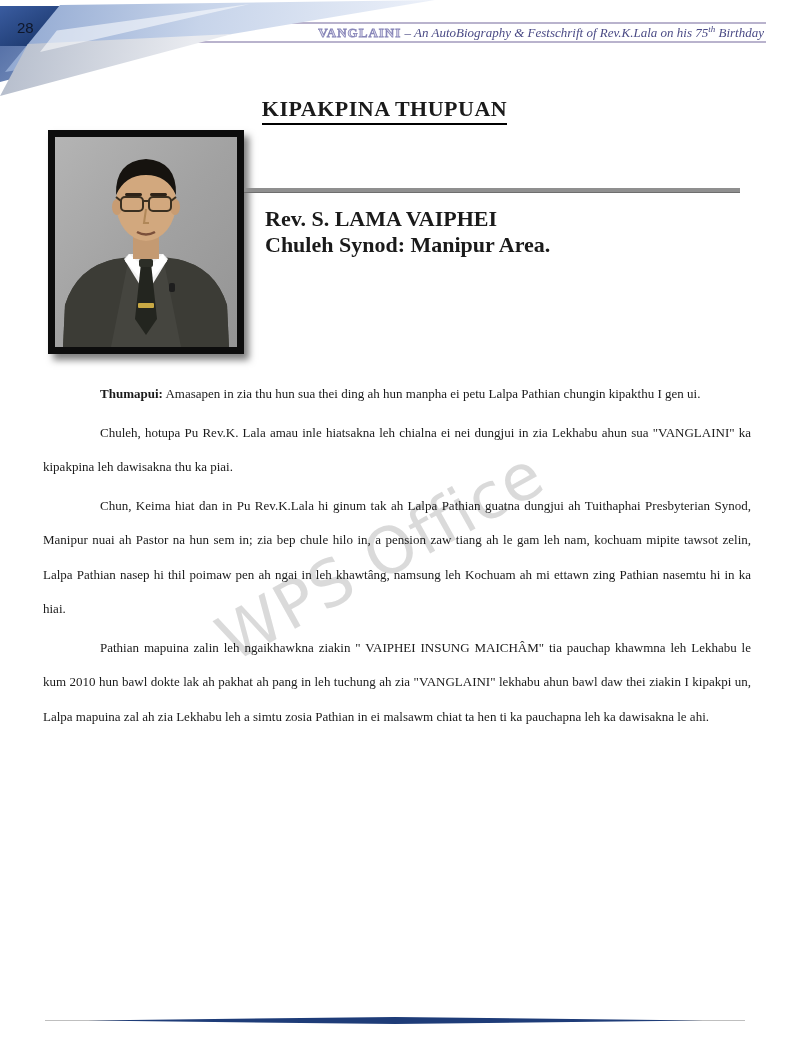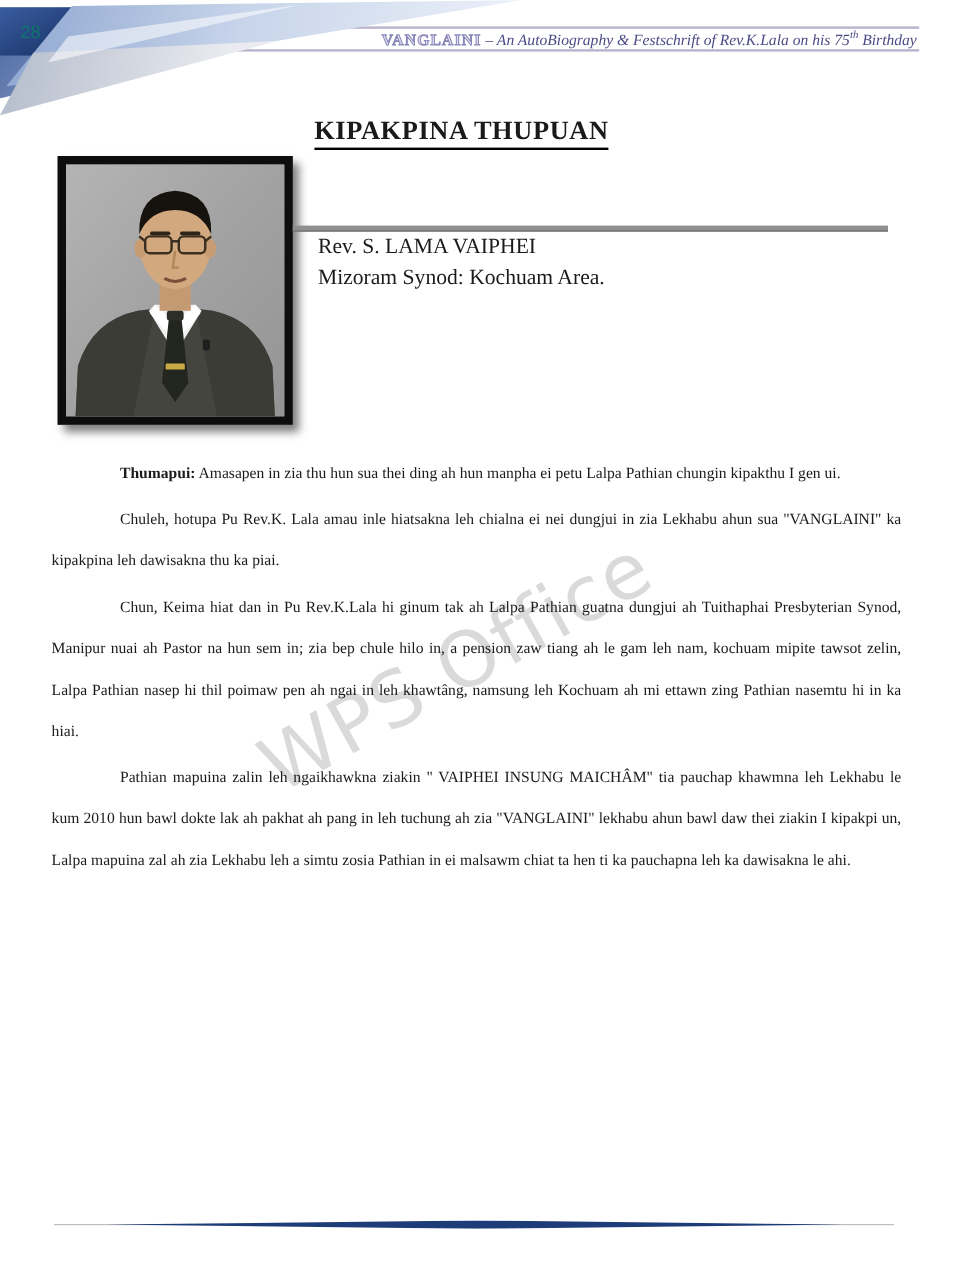--- a/index.html
+++ b/index.html
@@ -30,41 +30,41 @@
     background:linear-gradient(100deg,#8ea6d0 0%,#c7d4ea 45%,#eef2fa 100%);
     clip-path:polygon(0 100%,12.8% 7%,100% 0);}
   .wedge2{position:absolute;left:0;top:34px;width:232px;height:62px;z-index:3;
     background:linear-gradient(100deg,#b4bccb 0%,#e9ebf0 80%);
     clip-path:polygon(0 100%,12% 16%,100% 0);}
   .wedge3{position:absolute;left:40px;top:4px;width:210px;height:48px;z-index:4;
     background:rgba(255,255,255,0.55);
     clip-path:polygon(0 100%,8% 55%,100% 0);}
   .pagenum{
     position:absolute;left:17px;top:19px;z-index:5;
-    font-family:"Liberation Sans",sans-serif;font-size:15px;color:#0f766e;
+    font-family:"Liberation Sans",sans-serif;font-size:15px;color:#0f172a;
   }
   
   .page-title-wrap{position:absolute;left:0;top:96px;width:714px;padding-left:55px;
     box-sizing:border-box;text-align:center;z-index:2;}
   .page-title{
     display:inline-block;font-size:22px;font-weight:bold;letter-spacing:0.5px;
     border-bottom:2.5px solid #000;padding-bottom:1px;
   }
   
   .photo-frame{
     position:absolute;left:48px;top:130px;width:182px;height:210px;z-index:2;
     border:7px solid #0d0d0d;background:#a8a8a8;
     box-shadow:5px 6px 7px rgba(0,0,0,0.5);
   }
   .photo-frame svg{display:block;}
   
   .gray-rule{position:absolute;left:244px;top:188px;width:496px;height:4px;
     background:#8f8f8f;border-bottom:1px solid #6e6e6e;z-index:2;}
-  .author-block{position:absolute;left:265px;top:192px;z-index:2;
-    font-size:18px;font-weight:normal;line-height:26px;}
+  .author-block{position:absolute;left:265px;top:206px;z-index:2;
+    font-size:22px;font-weight:bold;line-height:26px;}
   
   .body-text{
     position:absolute;left:43px;top:377px;width:708px;z-index:2;
     font-size:13px;line-height:34.5px;text-align:justify;
   }
   .body-text p{margin:0 0 4px 0;text-indent:57px;}
   .bold{font-weight:bold;}
   
   .watermark{
     position:absolute;left:195px;top:500px;width:440px;z-index:1;
@@ -140,21 +140,21 @@
     <line x1="116" y1="64" x2="121" y2="60" stroke="#3a2f20" stroke-width="2"></line>
 
     <path d="M91,72 L89,86 L94,86" fill="none" stroke="#b08758" stroke-width="2"></path>
     <path d="M82,95 Q91,100 100,95" fill="none" stroke="#7a4f3a" stroke-width="2.5"></path>
   </svg>
 </div>
 
 <div class="gray-rule"></div>
 <div class="author-block">
   <div>Rev. S. LAMA VAIPHEI</div>
-  <div>Mizoram Synod: Kochuam Area.</div>
+  <div>Chuleh Synod: Manipur Area.</div>
 </div>
 
 <div class="watermark">WPS Office</div>
 
 <div class="body-text">
   <p><span class="bold">Thumapui:</span><span> Amasapen in zia thu hun sua thei ding ah hun manpha ei petu Lalpa Pathian chungin kipakthu I gen ui.</span></p>
   <p>Chuleh, hotupa Pu Rev.K. Lala amau inle hiatsakna leh chialna ei nei dungjui in zia Lekhabu ahun sua "VANGLAINI" ka kipakpina leh dawisakna thu ka piai.</p>
   <p>Chun, Keima hiat dan in Pu Rev.K.Lala hi ginum tak ah Lalpa Pathian guatna dungjui ah Tuithaphai Presbyterian Synod, Manipur nuai ah Pastor na hun sem in; zia bep chule hilo in, a pension zaw tiang ah le gam leh nam, kochuam mipite tawsot zelin, Lalpa Pathian nasep hi thil poimaw pen ah ngai in leh khawtâng, namsung leh Kochuam ah mi ettawn zing Pathian nasemtu hi in ka hiai.</p>
   <p>Pathian mapuina zalin leh ngaikhawkna ziakin " VAIPHEI INSUNG MAICHÂM" tia pauchap khawmna leh Lekhabu le kum 2010 hun bawl dokte lak ah pakhat ah pang in leh tuchung ah zia "VANGLAINI" lekhabu ahun bawl daw thei ziakin I kipakpi un, Lalpa mapuina zal ah zia Lekhabu leh a simtu zosia Pathian in ei malsawm chiat ta hen ti ka pauchapna leh ka dawisakna le ahi.</p>
 </div>

